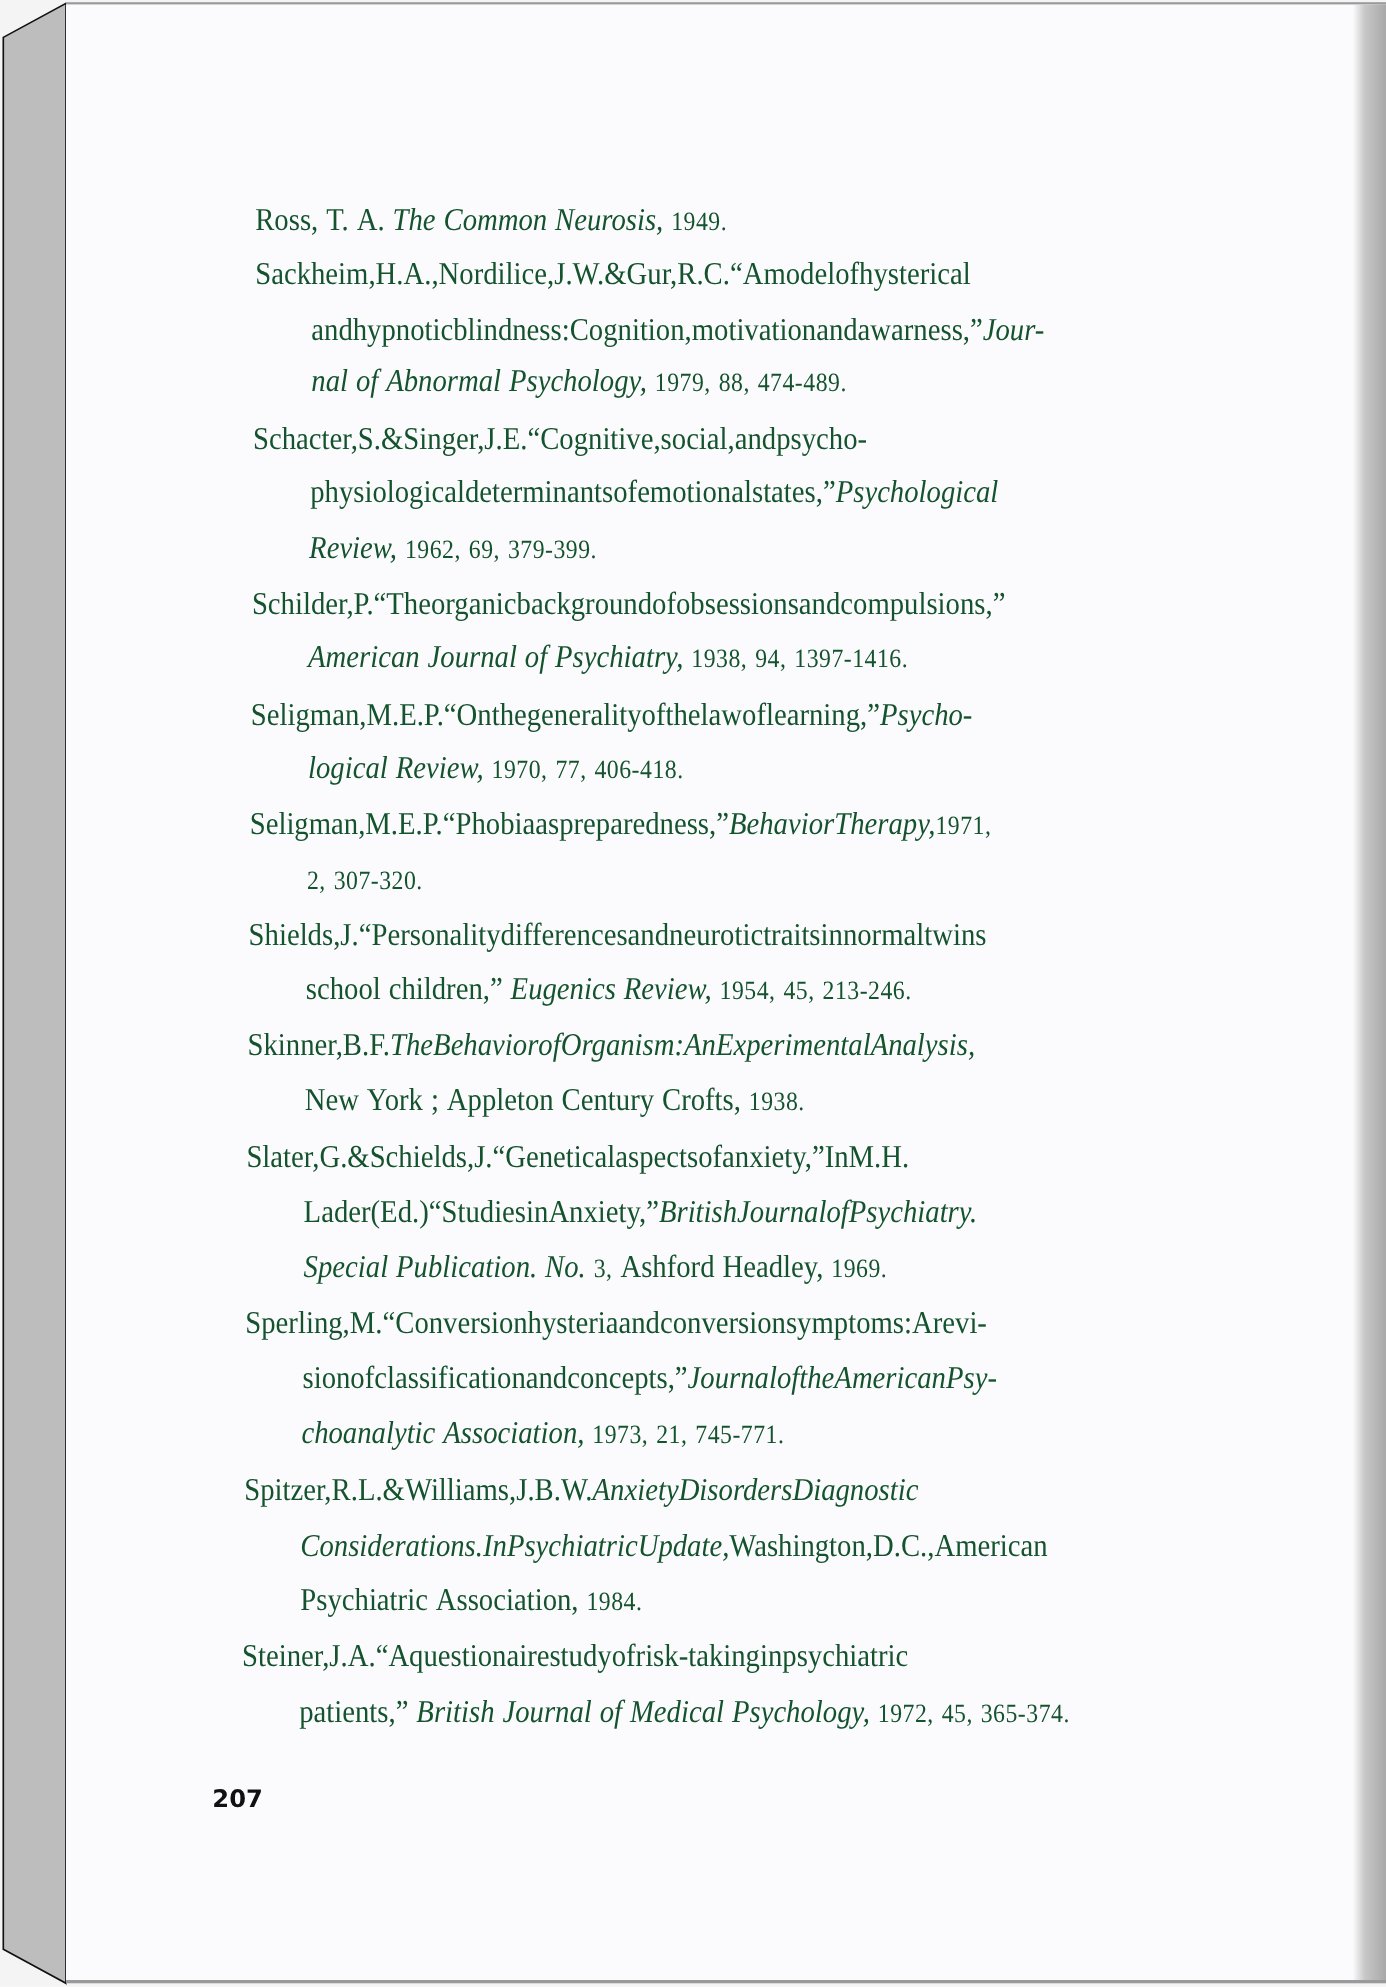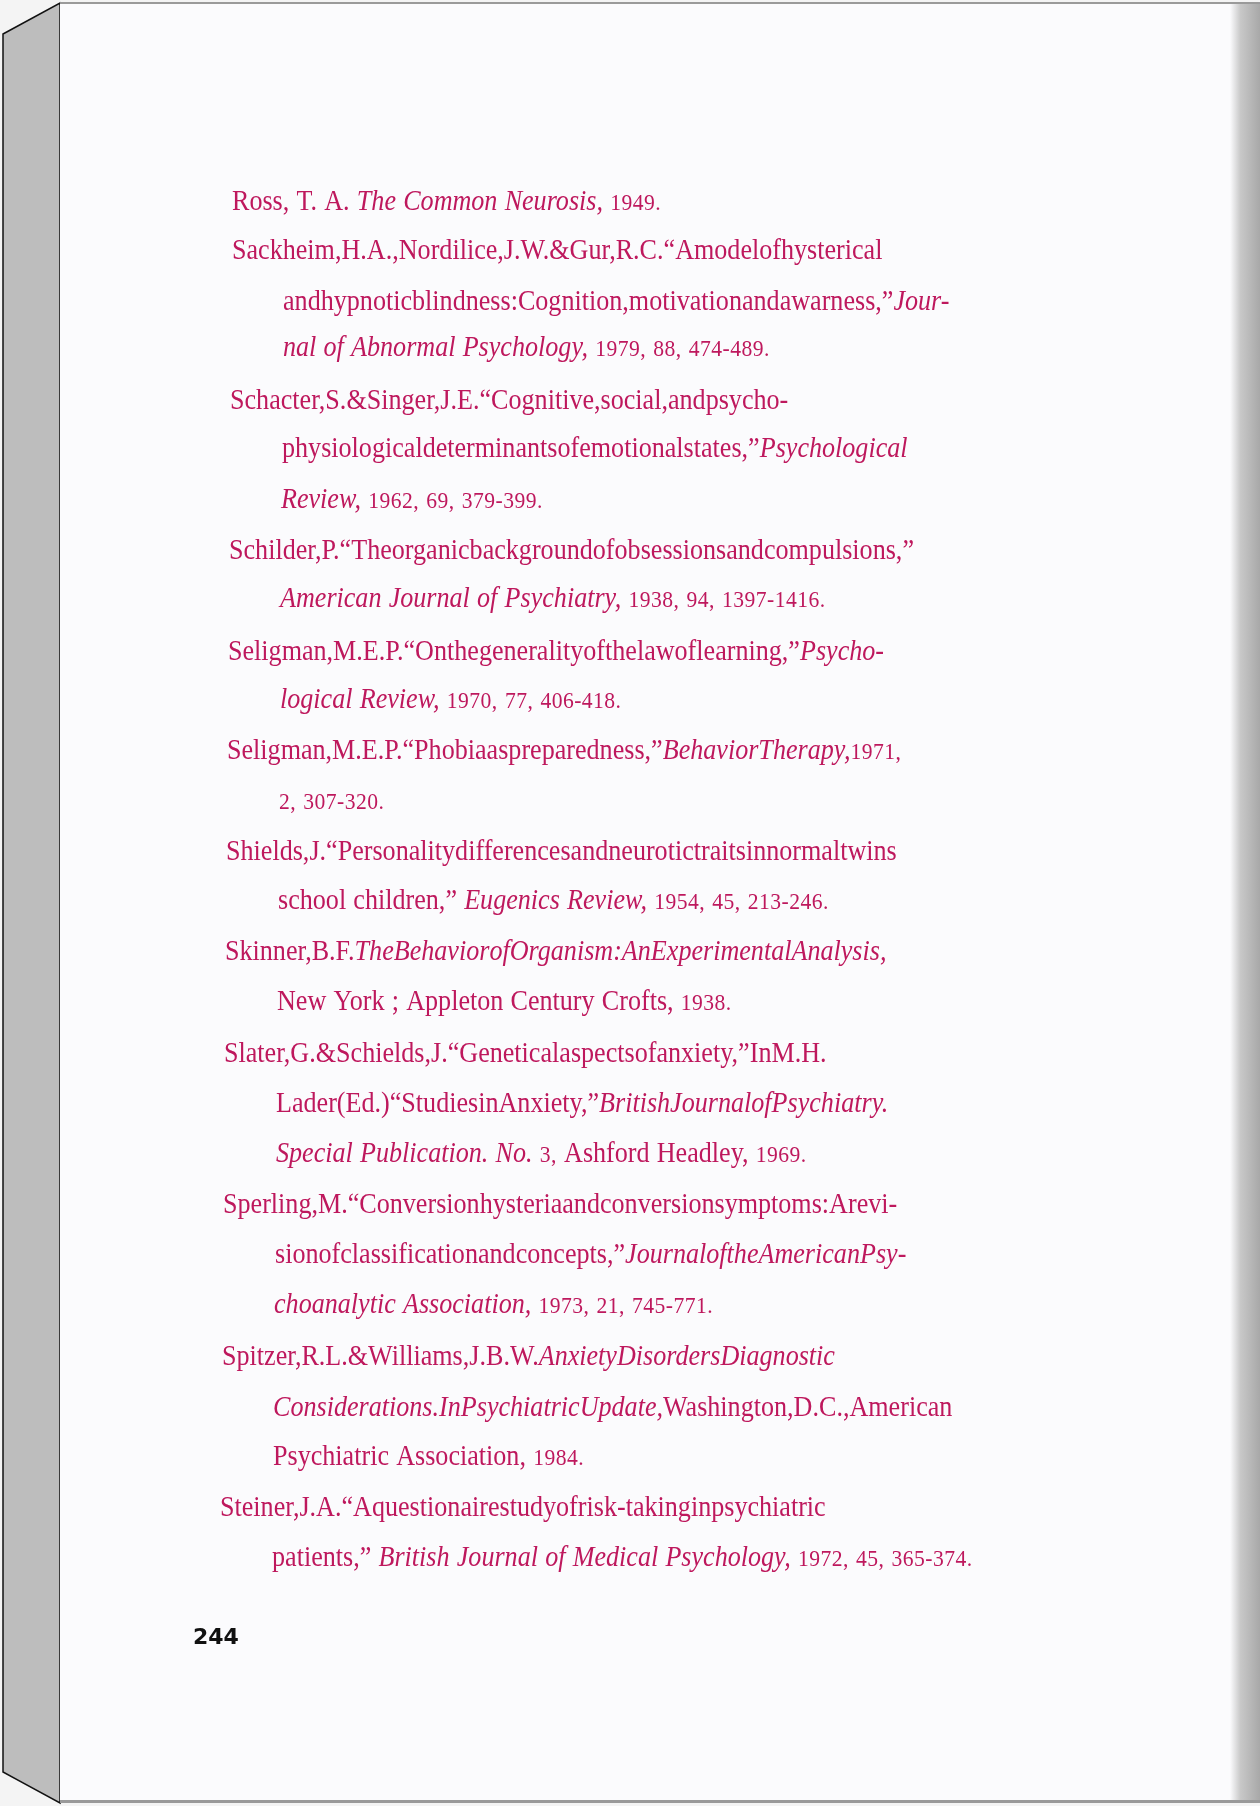--- a/index.html
+++ b/index.html
@@ -17,21 +17,21 @@
     border-bottom: 3px solid #9a9a9a;
     box-sizing: border-box;
   }
   .page-shadow {
     position: absolute; right: 0; top: 0; width: 30px; height: 100%;
     background: linear-gradient(to right, rgba(255,255,255,0) 0%, #c8c8c8 35%, #a8a8a8 100%);
   }
   .refs {
     position: absolute; left: 0; top: 0; width: 100%; height: 100%;
     font-family: "Liberation Serif", "DejaVu Serif", serif;
-    color: #be185d;
+    color: #14532d;
   }
   .line {
     position: absolute;
     height: 40px; line-height: 40px;
     font-size: 29px;
     white-space: nowrap;
     transform-origin: left center;
   }
   .line.just {
     display: flex; justify-content: space-between;
@@ -80,13 +80,13 @@
     <div class="line just" style="left: 223.124px; top: 1183px; display: block; width: 999.862px; transform: scaleX(0.9);"><span class="w" style="margin-right: 0px;"><span>Sperling,</span></span><span class="w" style="margin-right: 0px;"><span>M.</span></span><span class="w" style="margin-right: 0px;"><span>“Conversion</span></span><span class="w" style="margin-right: 0px;"><span>hysteria</span></span><span class="w" style="margin-right: 0px;"><span>and</span></span><span class="w" style="margin-right: 0px;"><span>conversion</span></span><span class="w" style="margin-right: 0px;"><span>symptoms</span></span><span class="w" style="margin-right: 0px;"><span>:</span></span><span class="w" style="margin-right: 0px;"><span>A</span></span><span class="w" style="margin-right: 0px;"><span>revi-</span></span></div>
     <div class="line just" style="left: 274.681px; top: 1233px; display: block; width: 942.576px; transform: scaleX(0.9);"><span class="w" style="margin-right: 0px;"><span>sion</span></span><span class="w" style="margin-right: 0px;"><span>of</span></span><span class="w" style="margin-right: 0px;"><span>classification</span></span><span class="w" style="margin-right: 0px;"><span>and</span></span><span class="w" style="margin-right: 0px;"><span>concepts,”</span></span><span class="w" style="margin-right: 0px;"><span class="it">Journal</span></span><span class="w" style="margin-right: 0px;"><span class="it">of</span></span><span class="w" style="margin-right: 0px;"><span class="it">the</span></span><span class="w" style="margin-right: 0px;"><span class="it">American</span></span><span class="w" style="margin-right: 0px;"><span class="it">Psy-</span></span></div>
     <div class="line" style="left: 274.239px; top: 1283px; display: block; transform: scaleX(0.9);"><span class="w" style="margin-right: 8px;"><span class="it">choanalytic</span></span><span class="w" style="margin-right: 8px;"><span class="it">Association,</span></span><span class="w" style="margin-right: 8px;"><span class="num">1973,</span></span><span class="w" style="margin-right: 8px;"><span class="num">21,</span></span><span class="w"><span class="num">745-771.</span></span></div>
     <div class="line just" style="left: 221.779px; top: 1335px; display: block; width: 1001.36px; transform: scaleX(0.9);"><span class="w" style="margin-right: 0px;"><span>Spitzer,</span></span><span class="w" style="margin-right: 0px;"><span>R.</span></span><span class="w" style="margin-right: 0px;"><span>L.</span></span><span class="w" style="margin-right: 0px;"><span>&amp;</span></span><span class="w" style="margin-right: 0px;"><span>Williams,</span></span><span class="w" style="margin-right: 0px;"><span>J.</span></span><span class="w" style="margin-right: 0px;"><span>B.</span></span><span class="w" style="margin-right: 0px;"><span>W.</span></span><span class="w" style="margin-right: 0px;"><span class="it">Anxiety</span></span><span class="w" style="margin-right: 0px;"><span class="it">Disorders</span></span><span class="w" style="margin-right: 0px;"><span class="it">Diagnostic</span></span></div>
     <div class="line just" style="left: 273.327px; top: 1386px; display: block; width: 944.081px; transform: scaleX(0.9);"><span class="w" style="margin-right: 0px;"><span class="it">Considerations.</span></span><span class="w" style="margin-right: 0px;"><span class="it">In</span></span><span class="w" style="margin-right: 0px;"><span class="it">Psychiatric</span></span><span class="w" style="margin-right: 0px;"><span class="it">Update,</span></span><span class="w" style="margin-right: 0px;"><span>Washington,</span></span><span class="w" style="margin-right: 0px;"><span>D.C.,</span></span><span class="w" style="margin-right: 0px;"><span>American</span></span></div>
     <div class="line" style="left: 272.894px; top: 1435px; display: block; transform: scaleX(0.9);"><span class="w" style="margin-right: 8px;"><span>Psychiatric</span></span><span class="w" style="margin-right: 8px;"><span>Association,</span></span><span class="w"><span class="num">1984.</span></span></div>
     <div class="line just" style="left: 220.442px; top: 1486px; display: block; width: 1002.84px; transform: scaleX(0.9);"><span class="w" style="margin-right: 0px;"><span>Steiner,</span></span><span class="w" style="margin-right: 0px;"><span>J.</span></span><span class="w" style="margin-right: 0px;"><span>A.</span></span><span class="w" style="margin-right: 0px;"><span>“A</span></span><span class="w" style="margin-right: 0px;"><span>questionaire</span></span><span class="w" style="margin-right: 0px;"><span>study</span></span><span class="w" style="margin-right: 0px;"><span>of</span></span><span class="w" style="margin-right: 0px;"><span>risk-taking</span></span><span class="w" style="margin-right: 0px;"><span>in</span></span><span class="w" style="margin-right: 0px;"><span>psychiatric</span></span></div>
     <div class="line" style="left: 272px; top: 1536px; display: block; transform: scaleX(0.9);"><span class="w" style="margin-right: 8px;"><span>patients,”</span></span><span class="w" style="margin-right: 8px;"><span class="it">British</span></span><span class="w" style="margin-right: 8px;"><span class="it">Journal</span></span><span class="w" style="margin-right: 8px;"><span class="it">of</span></span><span class="w" style="margin-right: 8px;"><span class="it">Medical</span></span><span class="w" style="margin-right: 8px;"><span class="it">Psychology,</span></span><span class="w" style="margin-right: 8px;"><span class="num">1972,</span></span><span class="w" style="margin-right: 8px;"><span class="num">45,</span></span><span class="w"><span class="num">365-374.</span></span></div>
   </div>
 
-<div class="pagenum">244</div>
+<div class="pagenum">207</div>
 
 </body></html>

